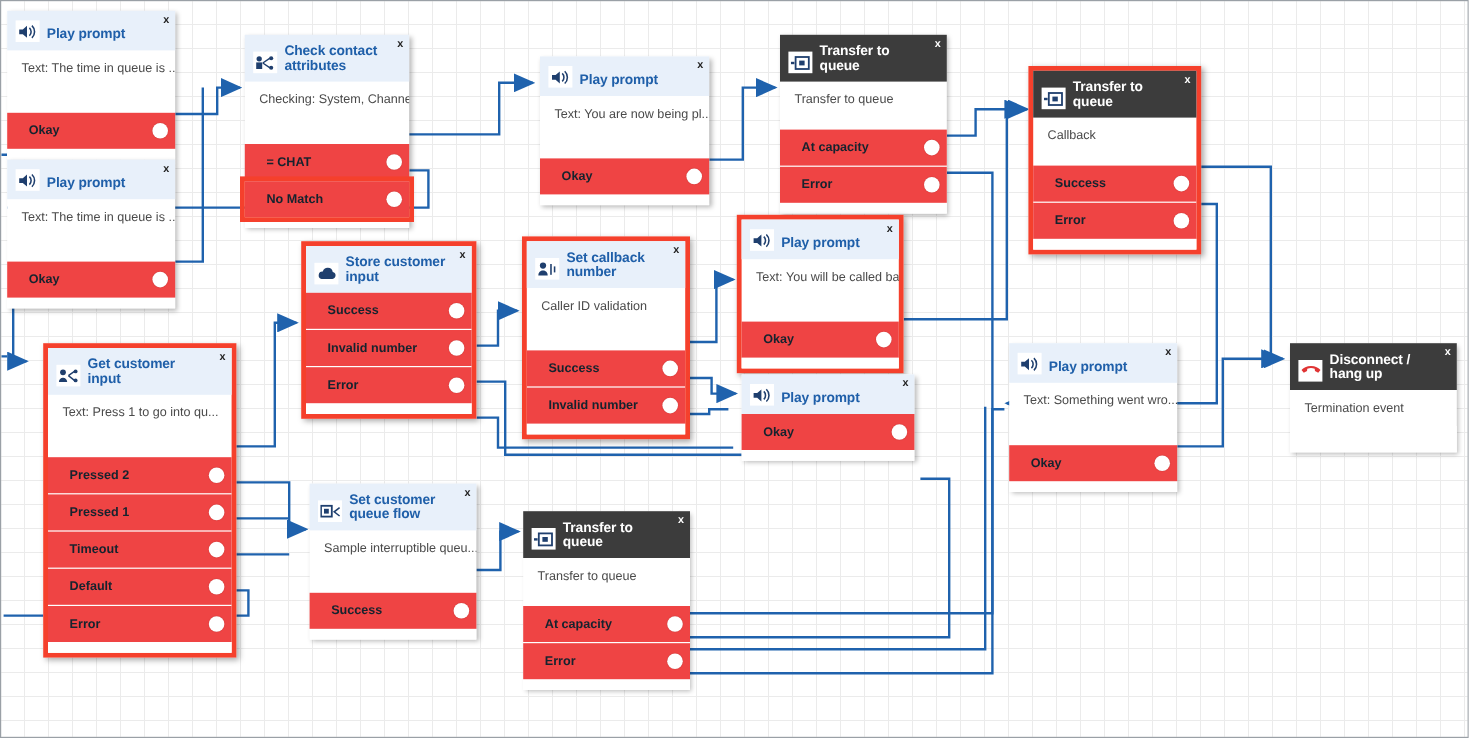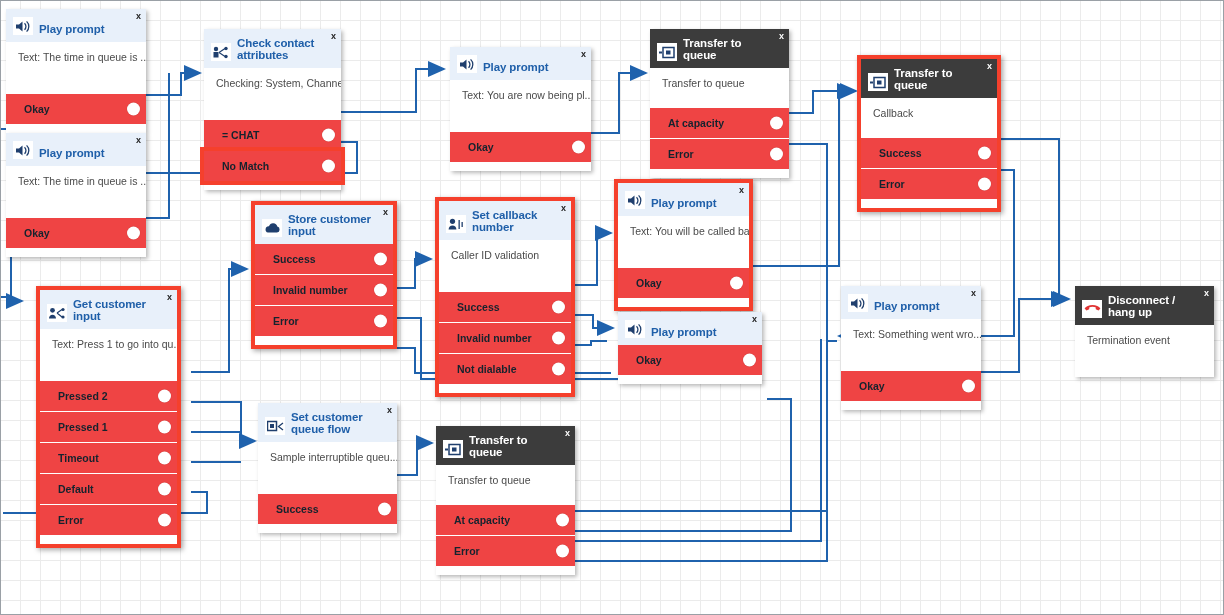--- a/index.html
+++ b/index.html
@@ -369,24 +369,20 @@
     <div class="desc tall">Caller ID validation</div>
     <div class="ports">
       <div class="port">
         <span>Success</span>
         <span class="dot"></span>
       </div>
       <div class="port">
         <span>Invalid number</span>
         <span class="dot"></span>
       </div>
-      <div class="port">
-        <span>Not dialable</span>
-        <span class="dot"></span>
-      </div>
     </div>
     <div class="tailpad"></div>
   </div>
 
   <div class="node sel" style="left:613px; top:178px; width:139px;">
     <div class="hdr">
       <span class="ic">
         <svg width="16" height="13" viewBox="0 0 16 13">
             <path d="M1 4.5h3L7.5 1.5v10L4 8.5H1z" fill="#1f3f6e"></path>
             <path d="M9.5 3.2a4.5 4.5 0 0 1 0 6.6" stroke="#1f3f6e" stroke-width="1.3" fill="none"></path>
@@ -399,21 +395,21 @@
     <div class="desc tall">Text: You will be called ba...</div>
     <div class="ports">
       <div class="port">
         <span>Okay</span>
         <span class="dot"></span>
       </div>
     </div>
     <div class="tailpad"></div>
   </div>
 
-  <div class="node sel" style="left:35px; top:285px; width:145px;">
+  <div class="node sel" style="left:35px; top:285px; width:161px;">
     <div class="hdr">
       <span class="ic">
         <svg width="17" height="13" viewBox="0 0 17 13">
             <circle cx="3.5" cy="3.3" r="2.4" fill="#1f3f6e"></circle>
             <path d="M0 11.4c0-2.2 1.6-3.7 3.5-3.7s3.5 1.5 3.5 3.7z" fill="#1f3f6e"></path>
             <circle cx="14" cy="2.5" r="1.6" fill="#1f3f6e"></circle>
             <circle cx="14" cy="10" r="1.6" fill="#1f3f6e"></circle>
             <path d="M8 6 L13 2.5 M8 6 L13 10" stroke="#1f3f6e" stroke-width="1.2" fill="none"></path>
           </svg>
       </span>

